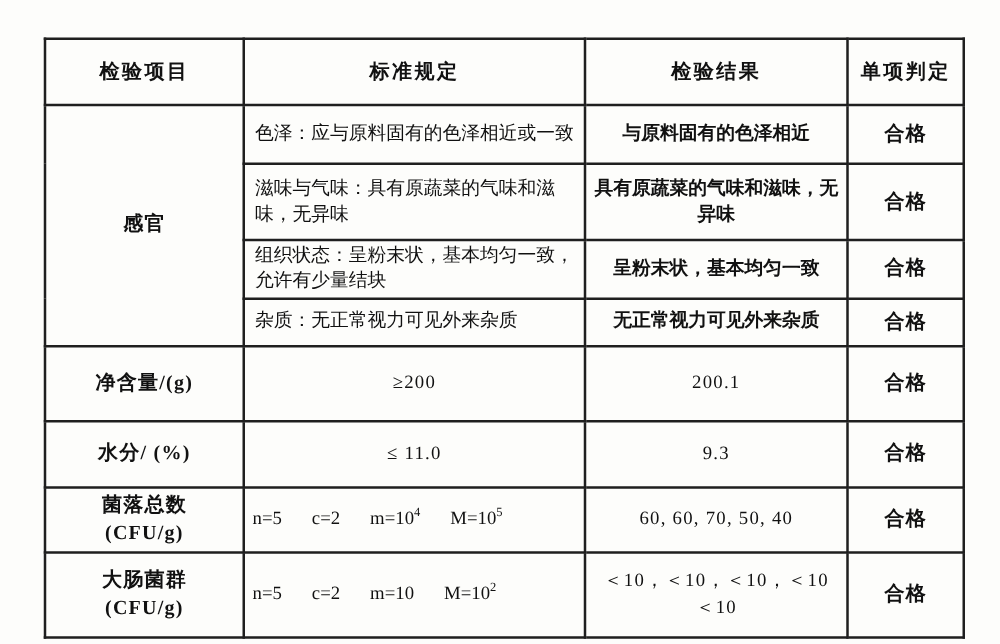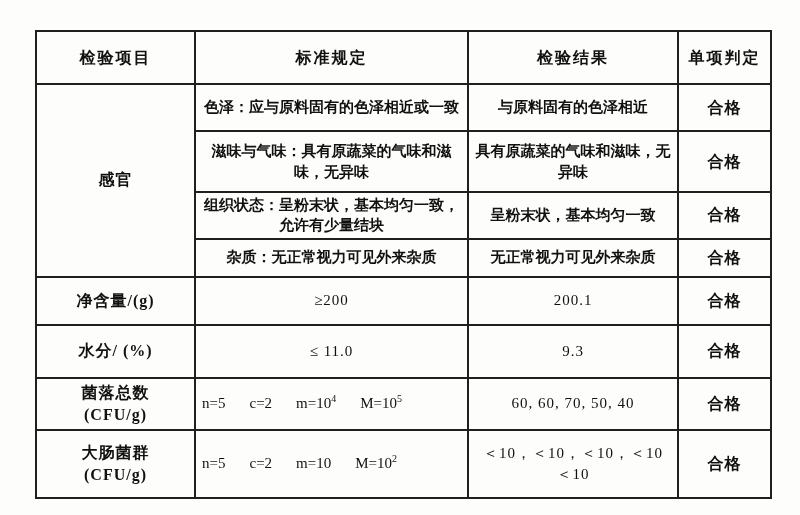--- a/index.html
+++ b/index.html
@@ -41,33 +41,33 @@
   th {
     font-weight: bold;
     font-size: 16px;
     letter-spacing: 2px;
   }
   tr.hdr      { height: 53px; }
   tr.sens1    { height: 47px; }
   tr.sens2    { height: 61px; }
   tr.sens3    { height: 43px; }
   tr.sens4    { height: 38px; }
-  tr.net      { height: 48px; }
+  tr.net      { height: 60px; }
   tr.moist    { height: 53px; }
   tr.colony   { height: 52px; }
   tr.coliform { height: 68px; margin-top: 31px; }
   td.item {
     font-weight: bold;
     font-size: 16px;
     letter-spacing: 1px;
     padding: 2px 16px;
   }
   td.std-left {
-    text-align: center;
-    font-weight: bold;
+    text-align: left;
+    font-weight: normal;
     padding: 2px 8px;
   }
   td.res-cjk { font-weight: bold; }
   td.judge {
     font-weight: bold;
     font-size: 16px;
     letter-spacing: 1px;
     border-radius: 14px;
   }
   td.std-num { font-weight: normal; letter-spacing: 1px; }

